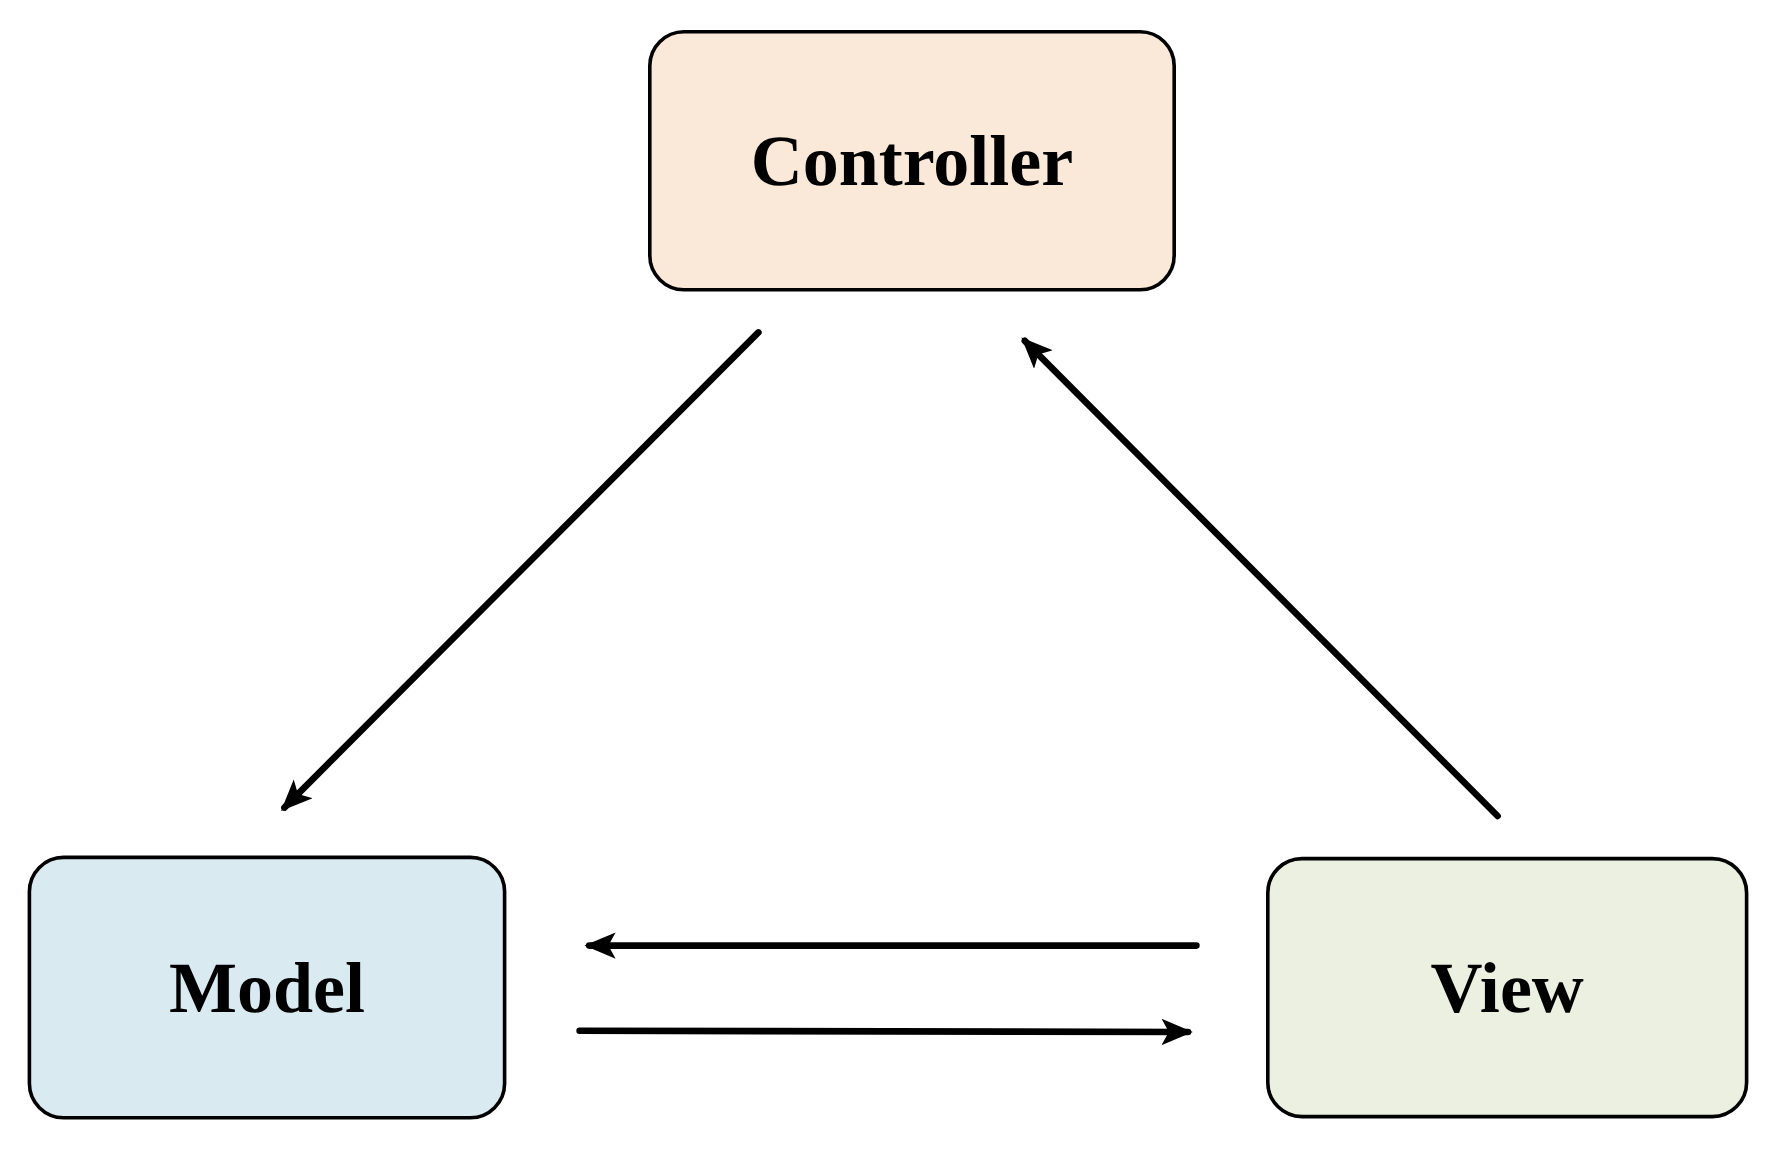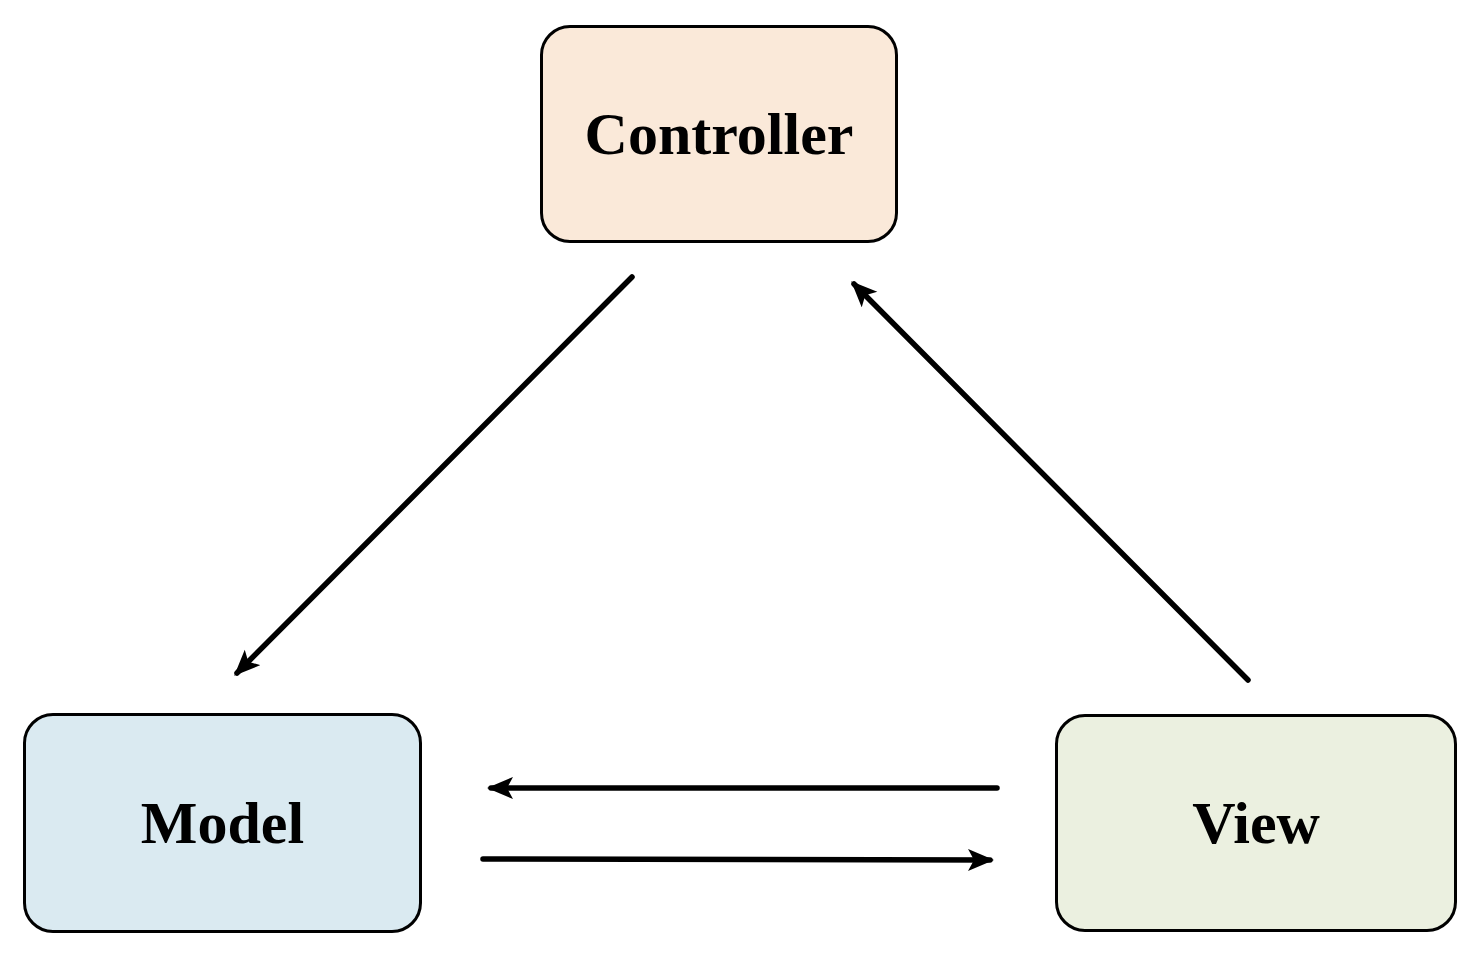--- a/index.html
+++ b/index.html
@@ -51,21 +51,21 @@
       <marker id="arrowhead" markerUnits="userSpaceOnUse" markerWidth="30" markerHeight="24" refX="22" refY="11" orient="auto">
         <path id="arrowhead-path" d="M0,0 L26,11 L0,22 L6,11 Z" fill="#000000"></path>
       </marker>
     </defs>
   <line x1="632" y1="277" x2="237" y2="673" stroke="#000000" stroke-width="5.5" stroke-linecap="round" marker-end="url(#arrowhead)"></line>
       <line x1="1248" y1="680" x2="854" y2="284" stroke="#000000" stroke-width="5.5" stroke-linecap="round" marker-end="url(#arrowhead)"></line>
       <line x1="997" y1="788" x2="491" y2="788" stroke="#000000" stroke-width="5.5" stroke-linecap="round" marker-end="url(#arrowhead)"></line>
       <line x1="483" y1="859" x2="990" y2="860" stroke="#000000" stroke-width="5.5" stroke-linecap="round" marker-end="url(#arrowhead)"></line>
     </svg>
 
-  <div class="node" id="node-controller" style="left: 540px; top: 25px; width: 358px; height: 218px; background: rgb(250, 233, 217); border-color: rgb(0, 0, 0);">
+  <div class="node" id="node-controller" style="left: 540px; top: 25px; width: 440px; height: 218px; background: rgb(250, 233, 217); border-color: rgb(0, 0, 0);">
     <span class="node-label" style="color: rgb(0, 0, 0);">Controller</span>
   </div>
 
   <div class="node" id="node-view" style="left: 1055px; top: 714px; width: 402px; height: 218px; background: rgb(235, 240, 224); border-color: rgb(0, 0, 0);">
     <span class="node-label" style="color: rgb(0, 0, 0);">View</span>
   </div>
 
   <div class="node" id="node-model" style="left: 23px; top: 713px; width: 399px; height: 220px; background: rgb(218, 234, 241); border-color: rgb(0, 0, 0);">
     <span class="node-label" style="color: rgb(0, 0, 0);">Model</span>
   </div>

